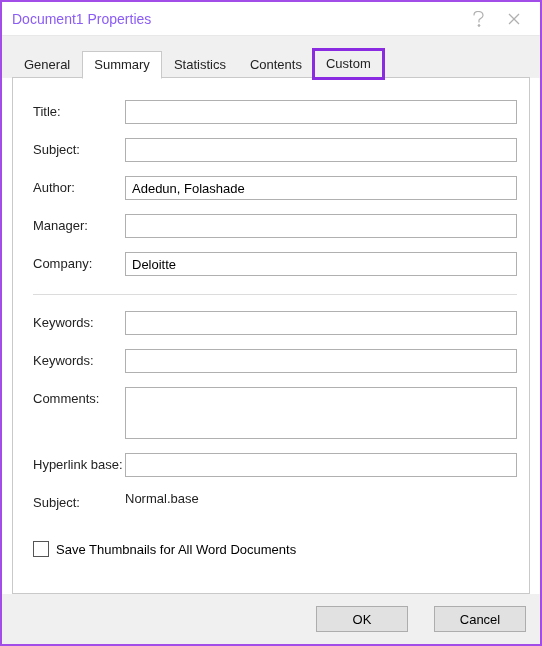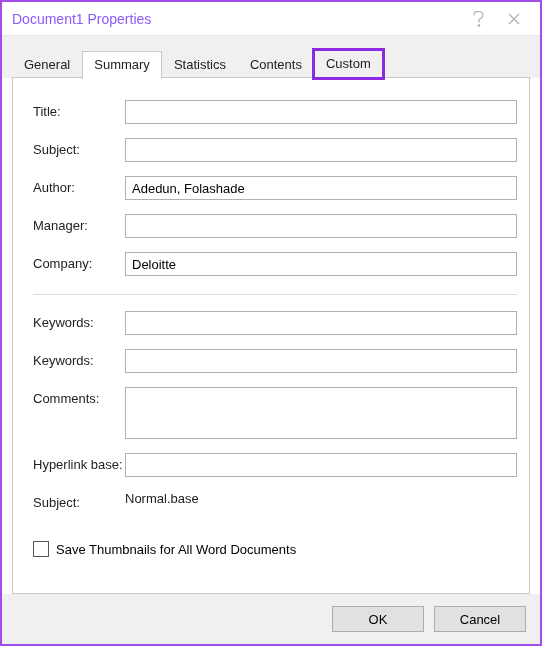--- a/index.html
+++ b/index.html
@@ -137,21 +137,21 @@
     border: 1px solid #555;
     margin-right: 7px;
     background: #fff;
     display: inline-block;
   }
   .button-row {
     background: #f0f0f0;
     padding: 12px 14px 12px 0;
     display: flex;
     justify-content: flex-end;
-    gap: 10px;
+    gap: 26px;
   }
   .btn {
     width: 92px;
     height: 26px;
     border: 1px solid #adadad;
     background: #e1e1e1;
     font-family: inherit;
     font-size: 13px;
     cursor: default;
     display: flex;

